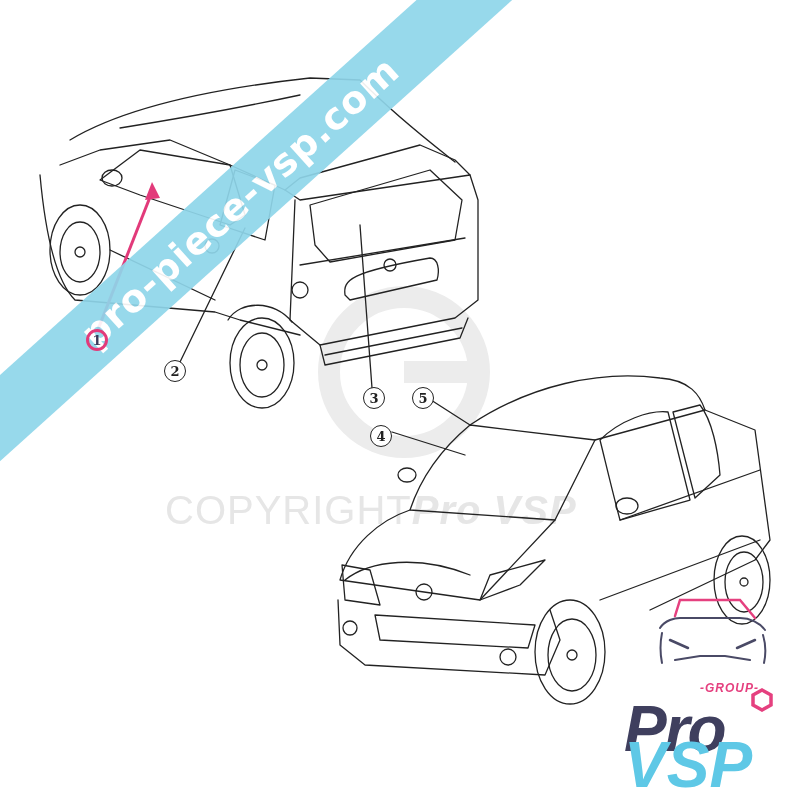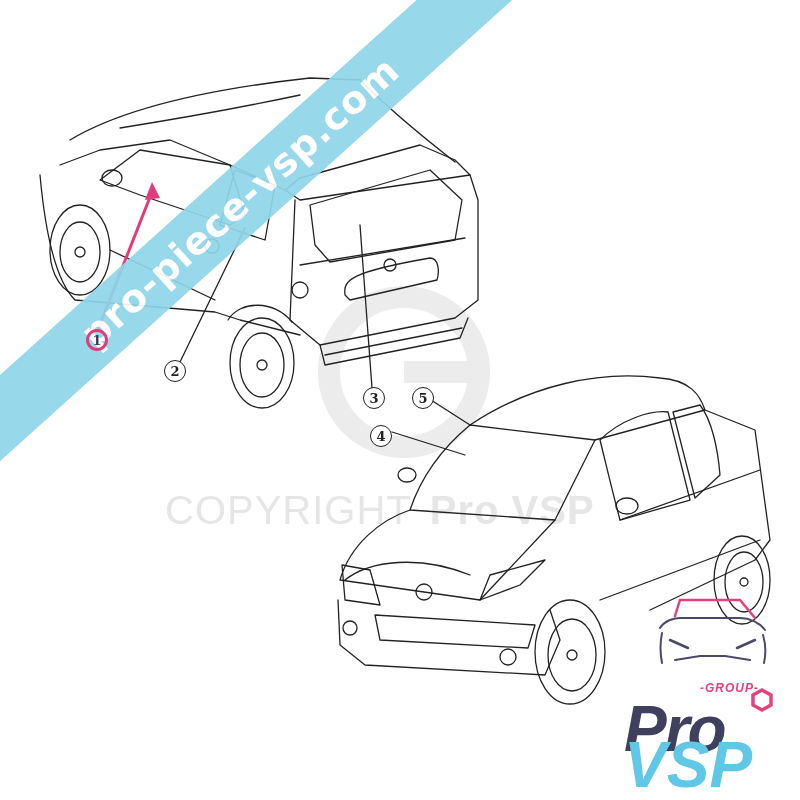--- a/index.html
+++ b/index.html
@@ -2,21 +2,21 @@
 <html><head>
 <meta charset="utf-8">
 <style>
   html, body { margin:0; padding:0; background:#ffffff; }
   body { width:800px; height:800px; position:relative; overflow:hidden; font-family:"Liberation Sans", sans-serif; }
   .layer { position:absolute; left:0; top:0; width:800px; height:800px; }
   .copyright {
     position:absolute; left:165px; top:488px; font-family:"Liberation Sans", sans-serif;
     font-size:40px; color:#e6e6e6; letter-spacing:1px; white-space:nowrap;
   }
-  .copyright .brand { font-weight:bold; margin-left:18px; }
+  .copyright .brand { font-style:italic; font-weight:bold; margin-left:0; }
   .banner {
     position:absolute; left:-120px; top:170px; width:720px; height:64px;
     background:#8fd6ea; opacity:0.92; transform:rotate(-42deg); transform-origin:center;
     display:flex; align-items:center; justify-content:center;
   }
   .banner span {
     color:#ffffff; font-family:"DejaVu Sans", sans-serif; font-size:38px; font-weight:bold; letter-spacing:1px; white-space:nowrap;
   }
   .callout {
     position:absolute; width:22px; height:22px; border:1.5px solid #222; border-radius:50%;

